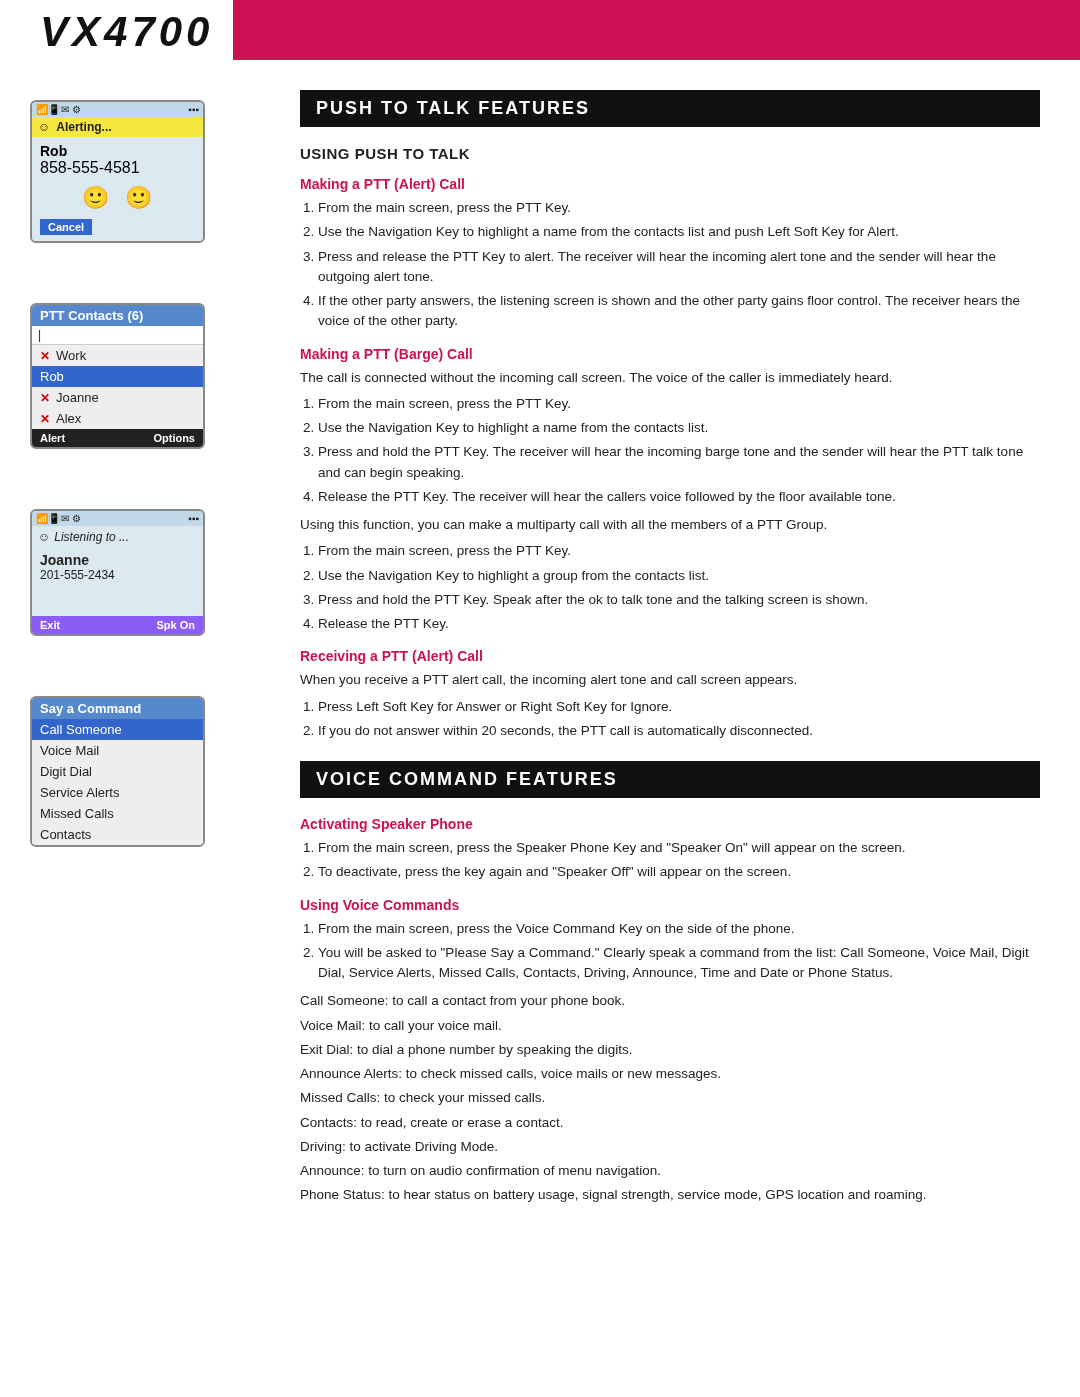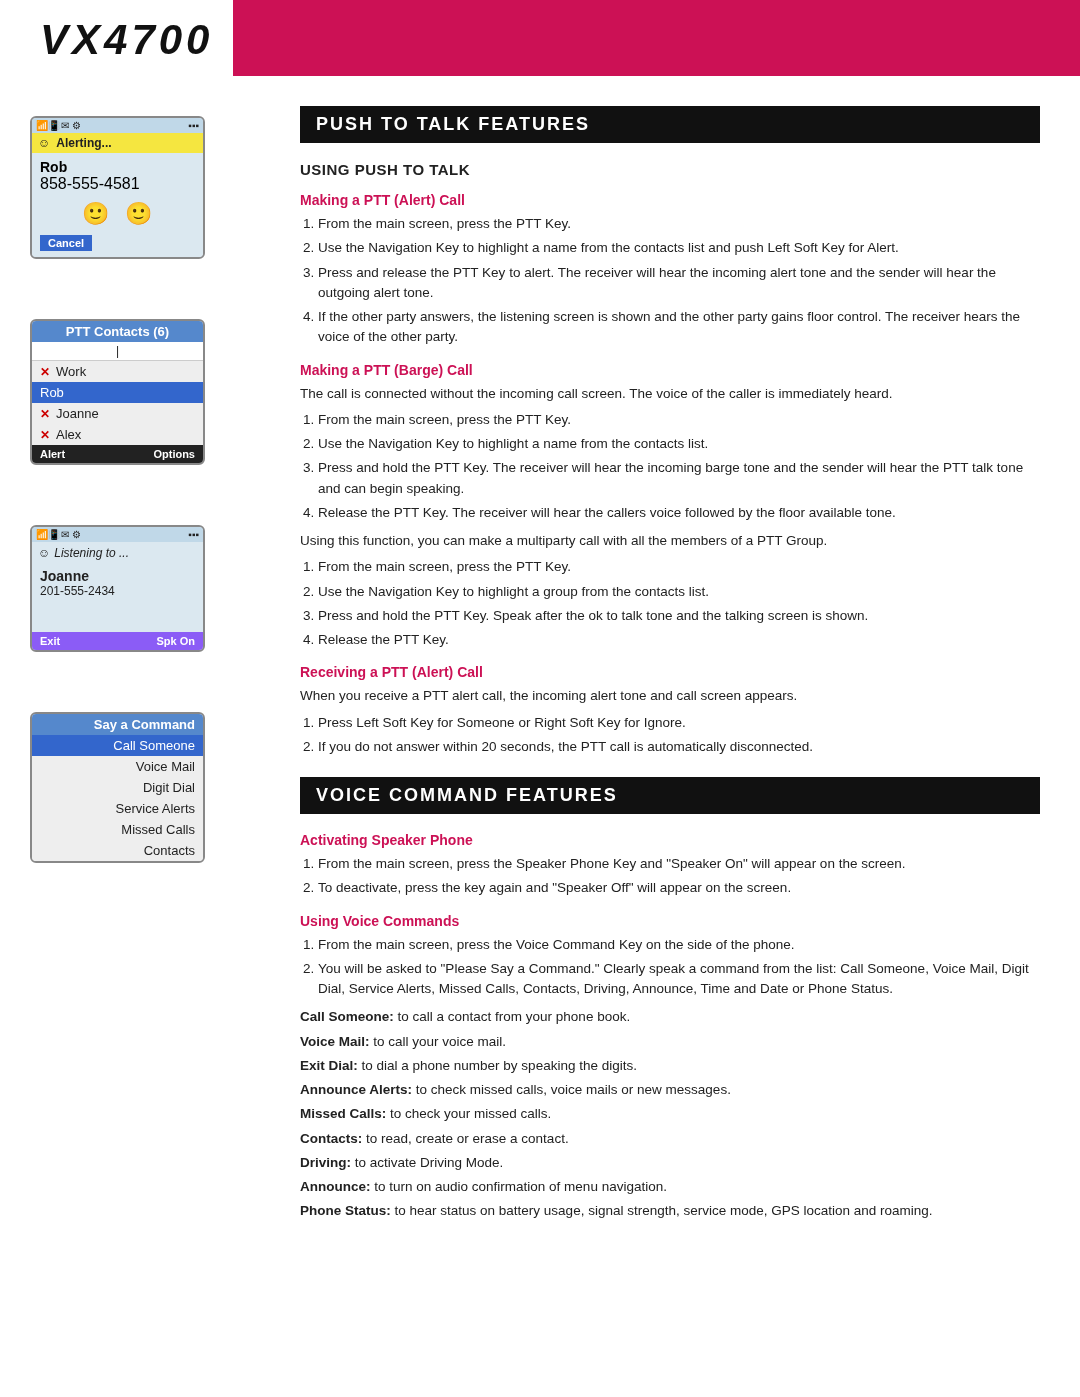--- a/index.html
+++ b/index.html
@@ -10,21 +10,21 @@
       min-height: 1397px;
       position: relative;
       font-size: 14px;
       color: #222;
     }
 
     
     .header {
       display: flex;
       align-items: stretch;
-      height: 76px;
+      height: 60px;
       background: #fff;
       border-bottom: none;
     }
     .header-title {
       font-size: 42px;
       font-weight: 900;
       letter-spacing: 4px;
       color: #111;
       padding: 4px 0 0 40px;
       font-style: italic;
@@ -249,21 +249,20 @@
       background: #8b5cf6;
       color: #fff;
       padding: 3px 8px;
       font-size: 11px;
       font-weight: bold;
     }
 
     
     .screen4 {
       background: #eee;
-      text-align: right;
     }
     .screen4-header {
       background: #5588cc;
       color: #fff;
       font-weight: bold;
       padding: 3px 8px;
       font-size: 13px;
     }
     .screen4-item {
       padding: 3px 8px;
@@ -272,21 +271,21 @@
     }
     .screen4-item.selected {
       background: #3366cc;
       color: #fff;
     }
 
     
     strong { font-weight: 400; }
 
     .def-term {
-      font-weight: 700;
+      font-weight: 400;
     }
     .def-para {
       font-size: 13.5px;
       line-height: 1.5;
       margin-bottom: 4px;
     }
   </style>
 </head>
 <body>
 
@@ -312,21 +311,21 @@
         <div class="screen1-name">Rob</div>
         <div class="screen1-number">858-555-4581</div>
         <div class="screen1-faces">
           <span class="face">🙂</span>
           <span class="face">🙂</span>
         </div>
         <div class="screen1-cancel">Cancel</div>
       </div>
     </div>
 
-    <div class="phone-screen screen2" style="margin-top: 0; text-align: center;">
+    <div class="phone-screen screen2" style="margin-top: 0;">
       <div class="screen2-header">PTT Contacts (6)</div>
       <div class="screen2-search">
         <span>|</span>
       </div>
       <div class="screen2-item">
         <span class="screen2-x">✕</span>
         <span>Work</span>
       </div>
       <div class="screen2-item selected">
         <span>Rob</span>
@@ -403,21 +402,21 @@
     <ol>
       <li>From the main screen, press the <strong>PTT Key</strong>.</li>
       <li>Use the Navigation Key to highlight a group from the contacts list.</li>
       <li>Press and hold the <strong>PTT Key</strong>. Speak after the ok to talk tone and the talking screen is shown.</li>
       <li>Release the <strong>PTT Key</strong>.</li>
     </ol>
 
     <span class="subsection-link">Receiving a PTT (Alert) Call</span>
     <p>When you receive a PTT alert call, the incoming alert tone and call screen appears.</p>
     <ol>
-      <li>Press <strong>Left Soft Key</strong> for <strong>Someone</strong> or <strong>Right Soft Key</strong> for <strong>Ignore</strong>.</li>
+      <li>Press <strong>Left Soft Key</strong> for <strong>Answer</strong> or <strong>Right Soft Key</strong> for <strong>Ignore</strong>.</li>
       <li>If you do not answer within 20 seconds, the PTT call is automatically disconnected.</li>
     </ol>
 
     <div class="section-header" style="margin-top: 20px;">VOICE COMMAND FEATURES</div>
 
     <span class="subsection-link">Activating Speaker Phone</span>
     <ol>
       <li>From the main screen, press the <strong>Speaker Phone Key</strong> and "<strong>Speaker On</strong>" will appear on the screen.</li>
       <li>To deactivate, press the key again and "<strong>Speaker Off</strong>" will appear on the screen.</li>
     </ol>

